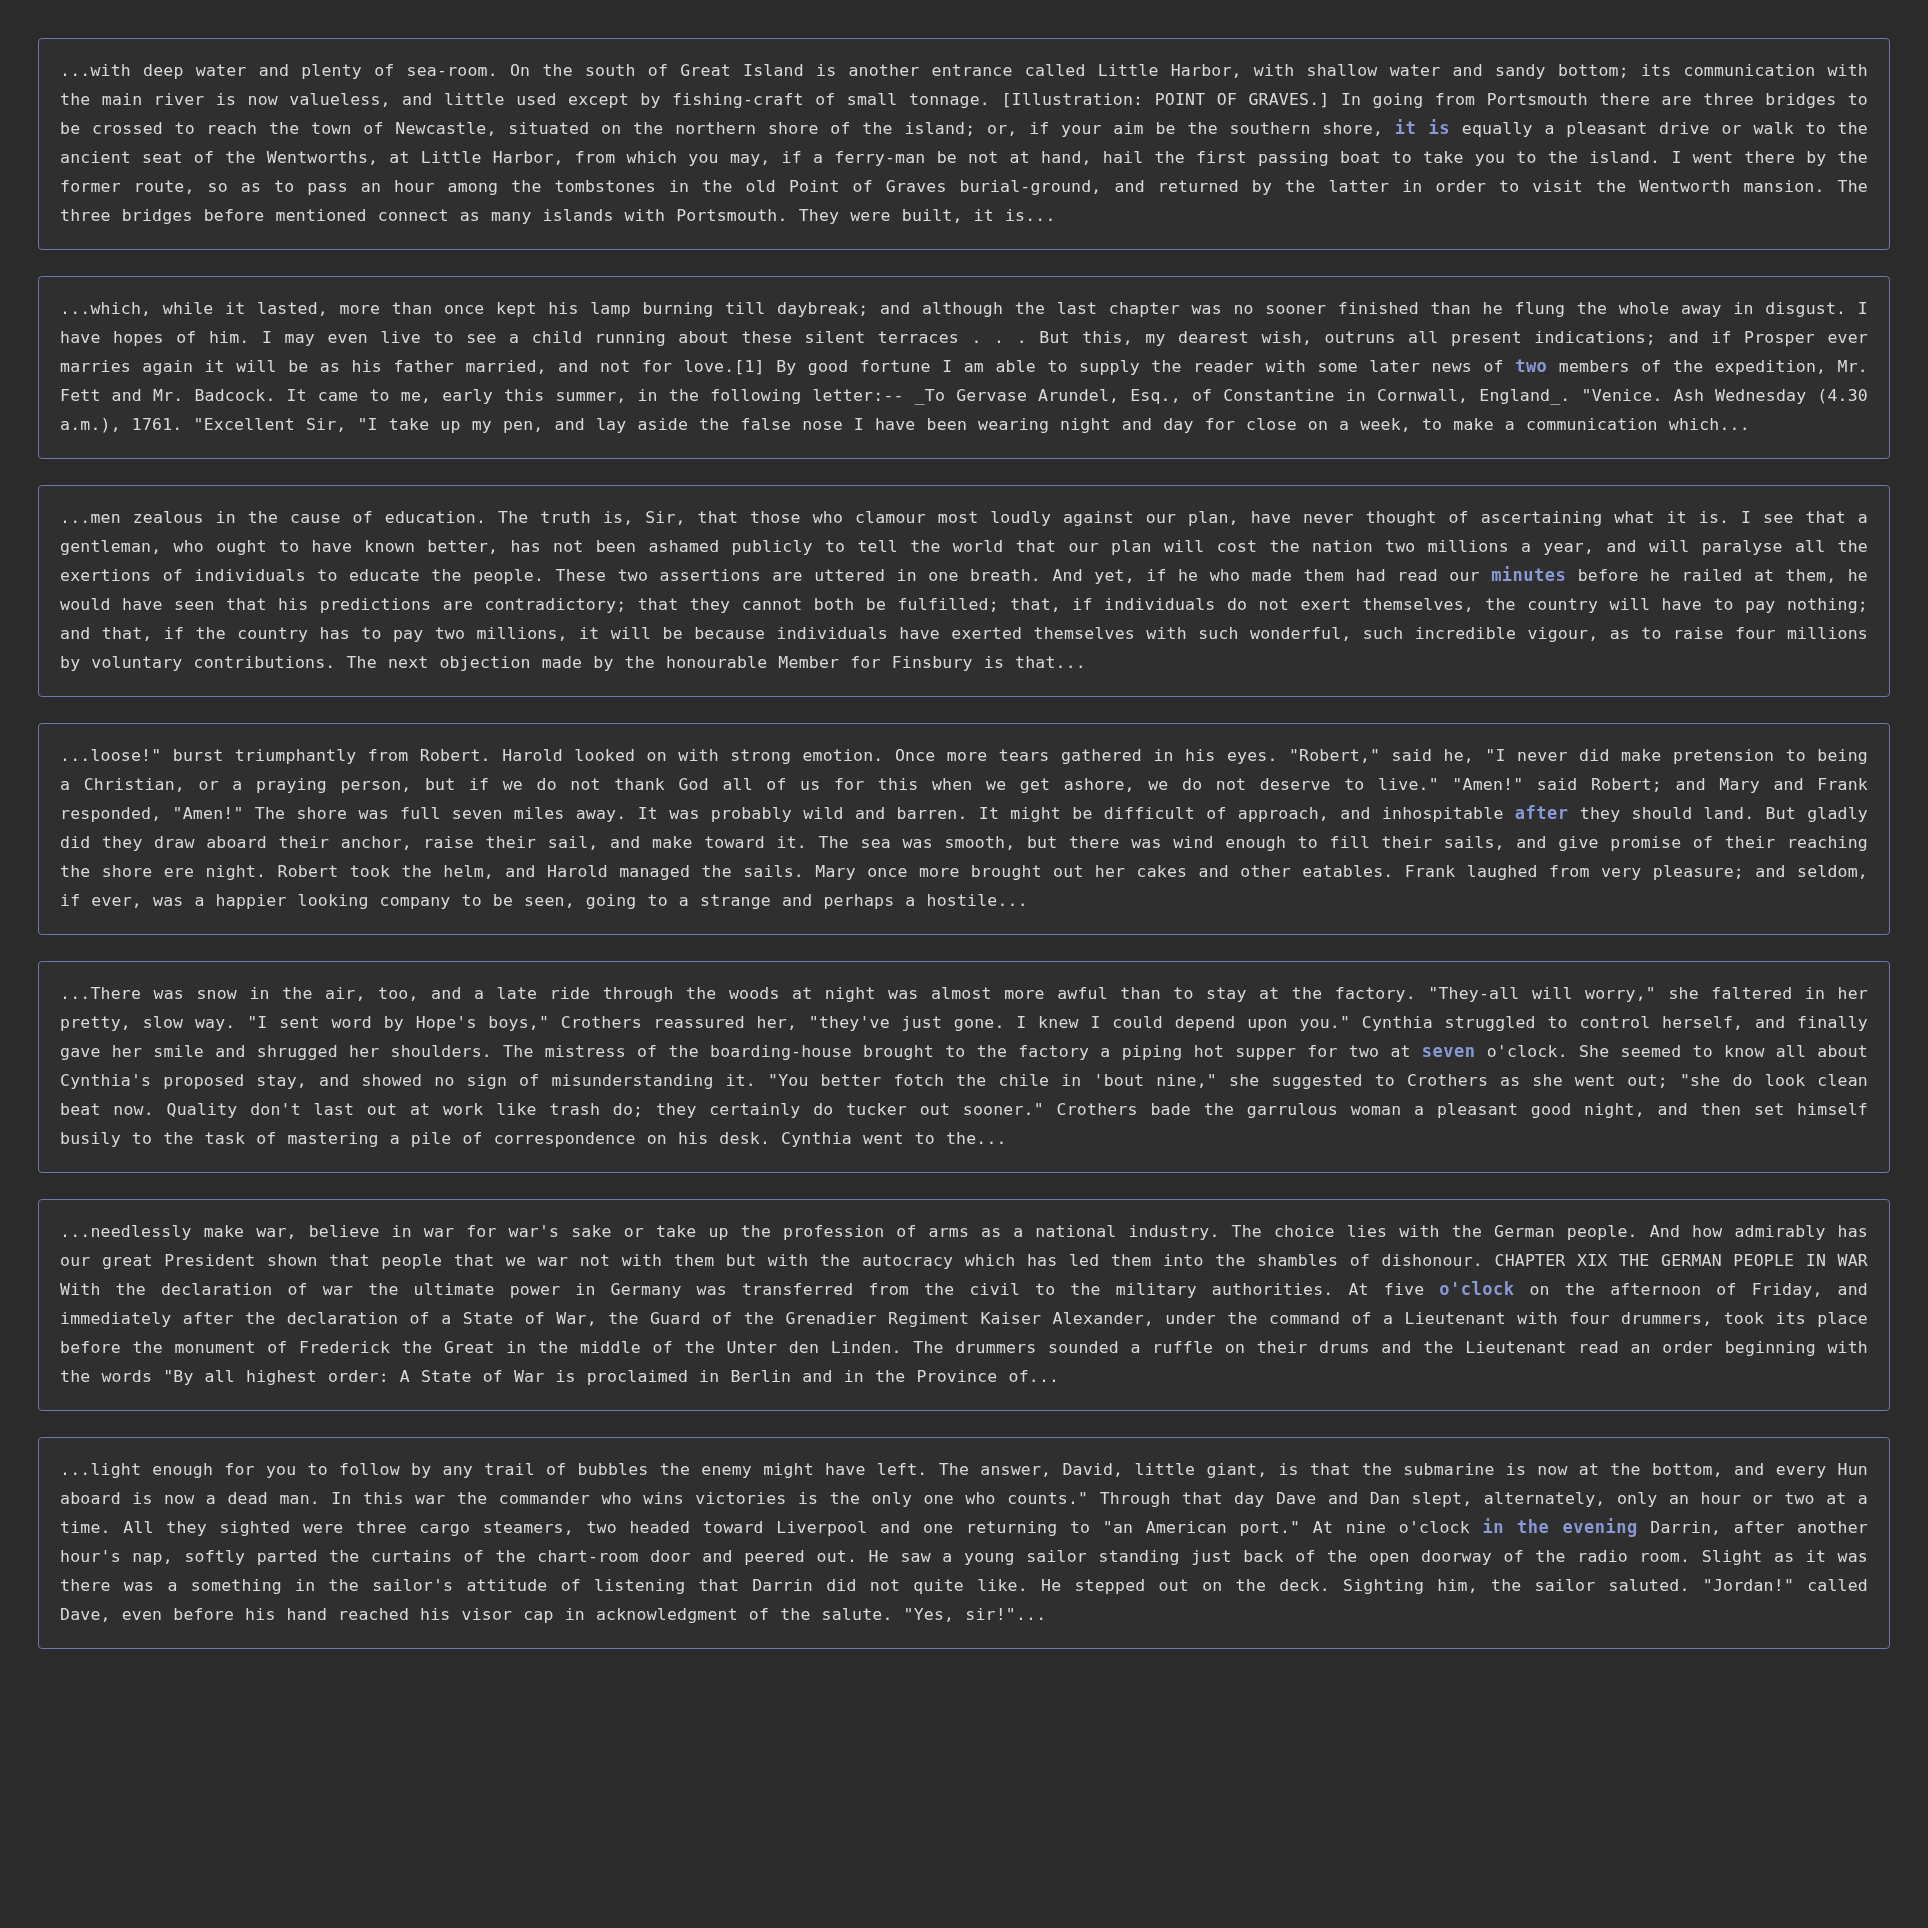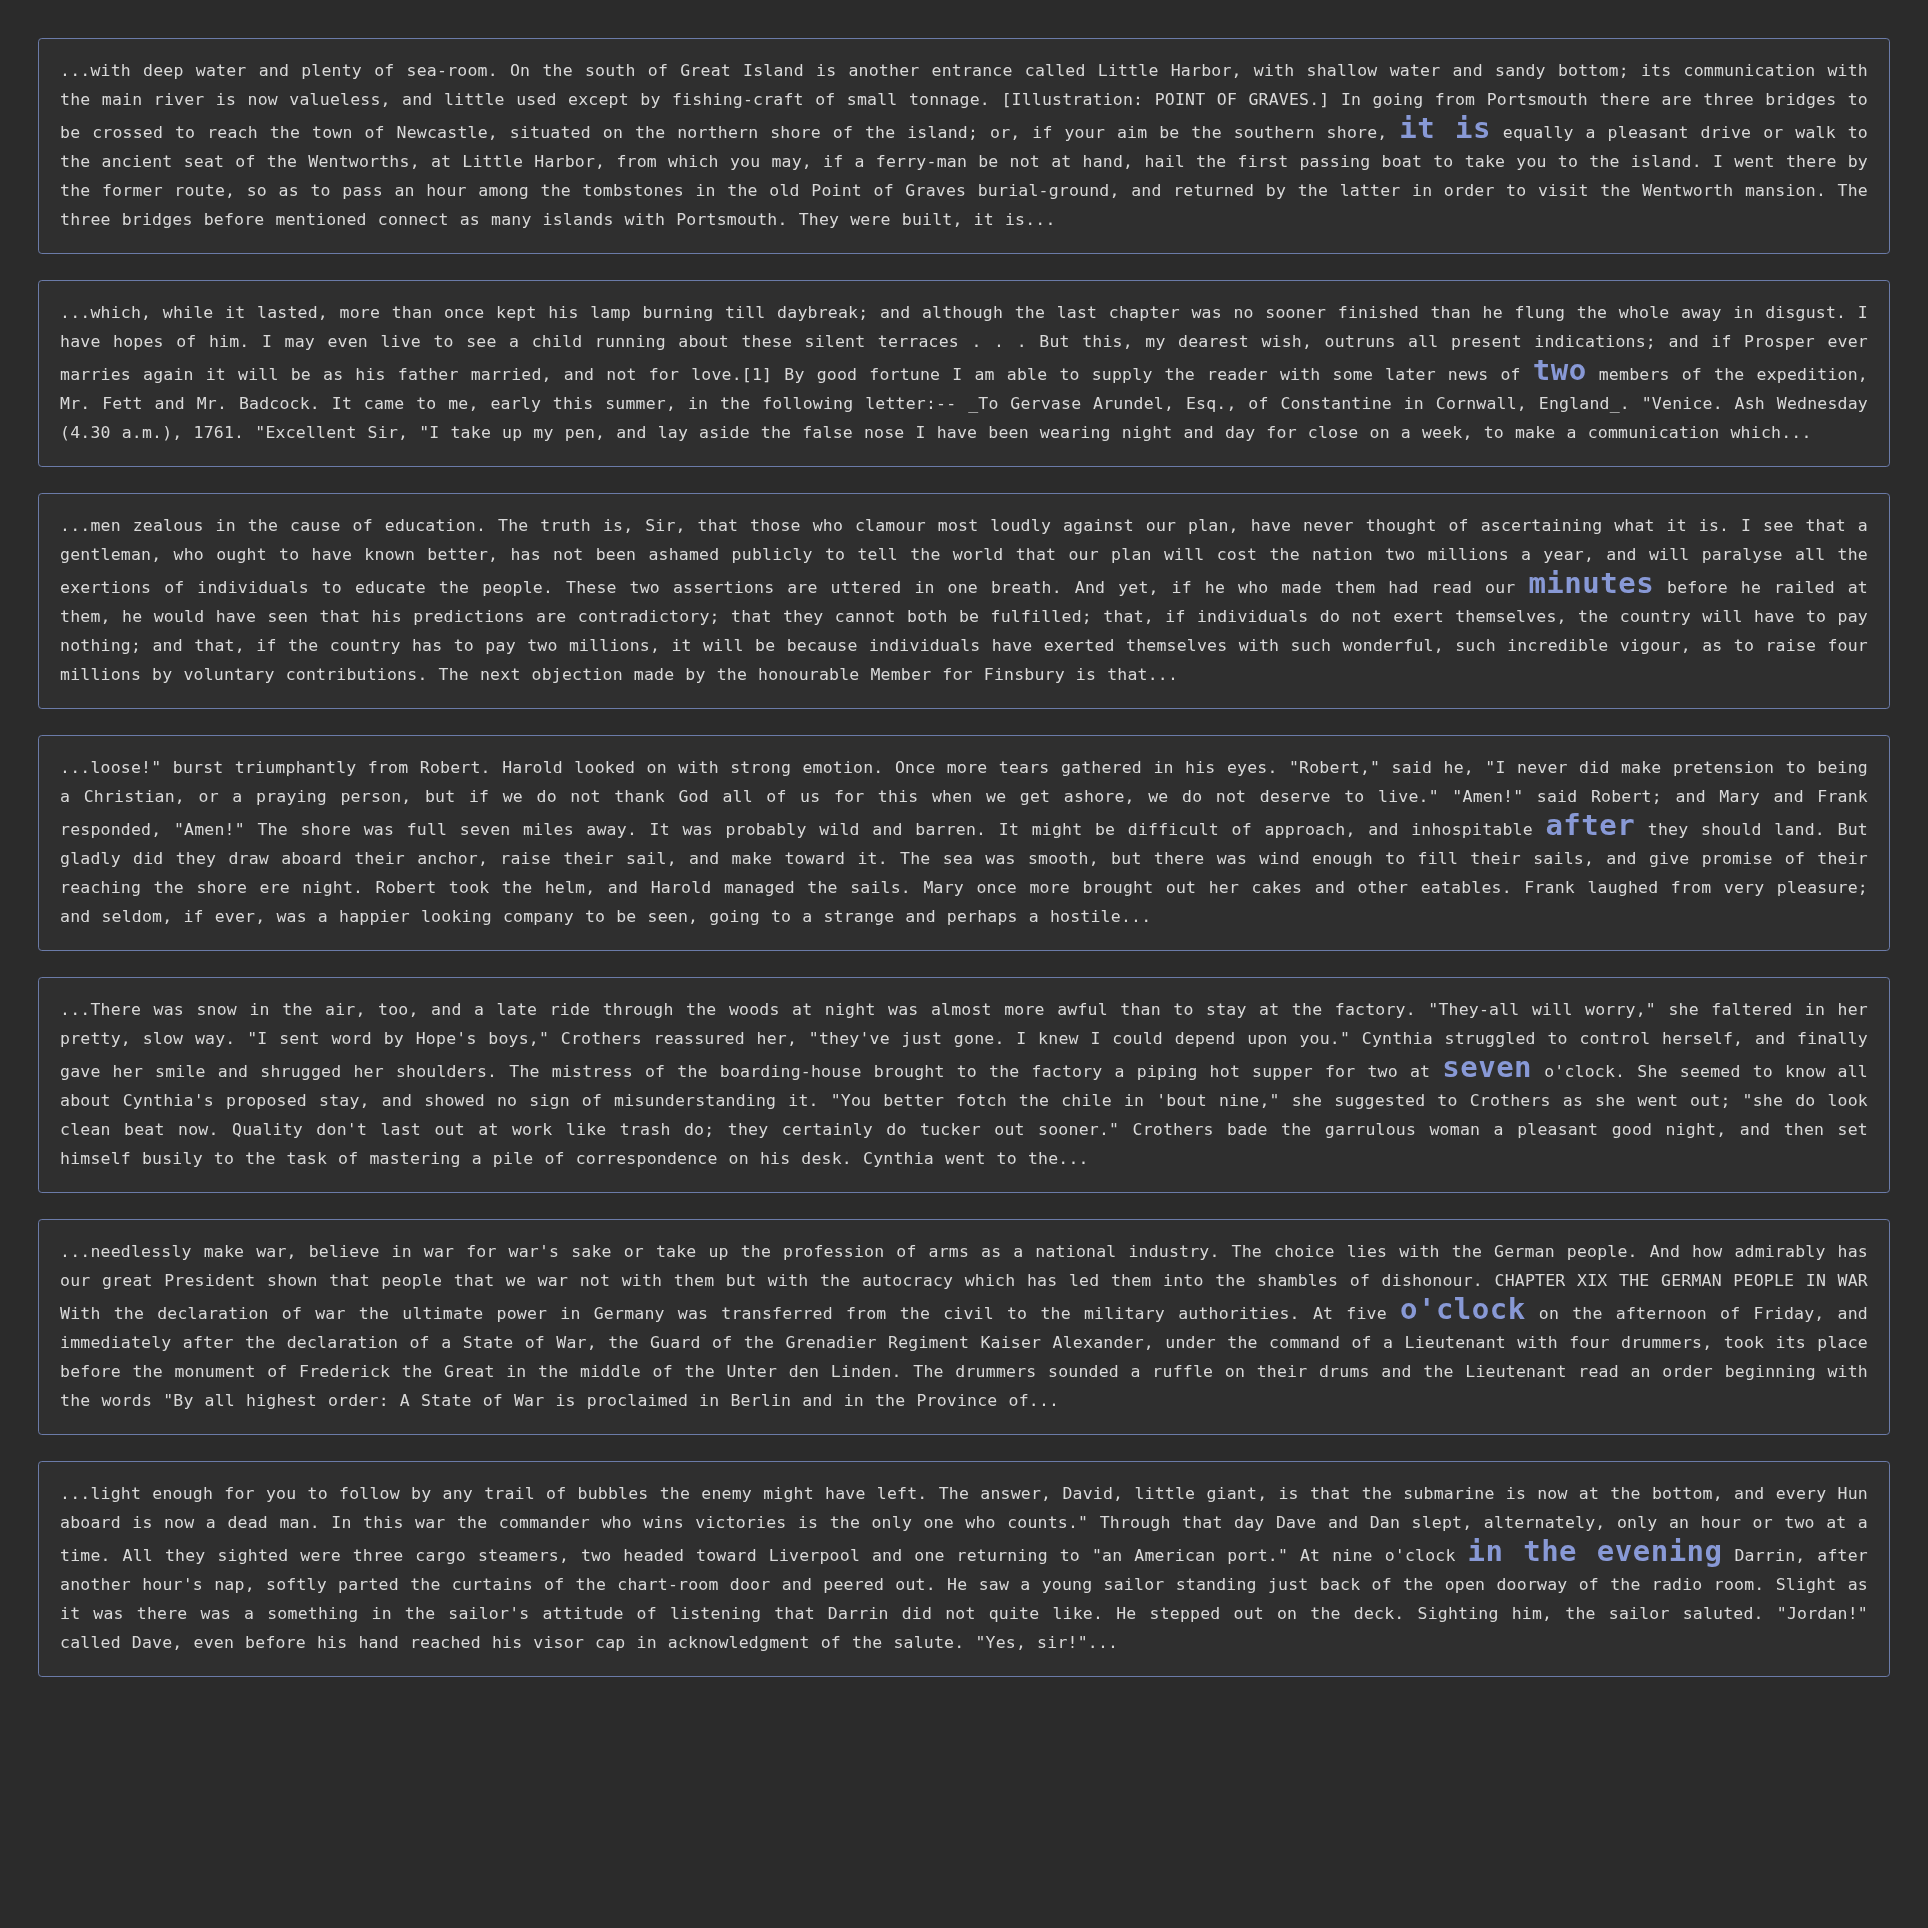--- a/index.html
+++ b/index.html
@@ -28,21 +28,21 @@
     font-size: 16.5px;
     line-height: 29px;
     letter-spacing: 0.2px;
     text-align: justify;
     color: #d9d9d9;
     word-spacing: 0.9px;
   }
   .passage .hl {
     color: #8899d6;
     font-weight: bold;
-    font-size: 29px;
+    font-size: 17px;
     letter-spacing: 0.5px;
   }
 </style>
 </head>
 <body>
 
 <div class="passages">
 
   <div class="passage">
     <span>...with deep water and plenty of sea-room. On the south of Great Island is another entrance called Little Harbor, with shallow water and sandy bottom; its communication with the main river is now valueless, and little used except by fishing-craft of small tonnage. [Illustration: POINT OF GRAVES.] In going from Portsmouth there are three bridges to be crossed to reach the town of Newcastle, situated on the northern shore of the island; or, if your aim be the southern shore, </span><span class="hl">it is</span><span> equally a pleasant drive or walk to the ancient seat of the Wentworths, at Little Harbor, from which you may, if a ferry-man be not at hand, hail the first passing boat to take you to the island. I went there by the former route, so as to pass an hour among the tombstones in the old Point of Graves burial-ground, and returned by the latter in order to visit the Wentworth mansion. The three bridges before mentioned connect as many islands with Portsmouth. They were built, it is...</span>

